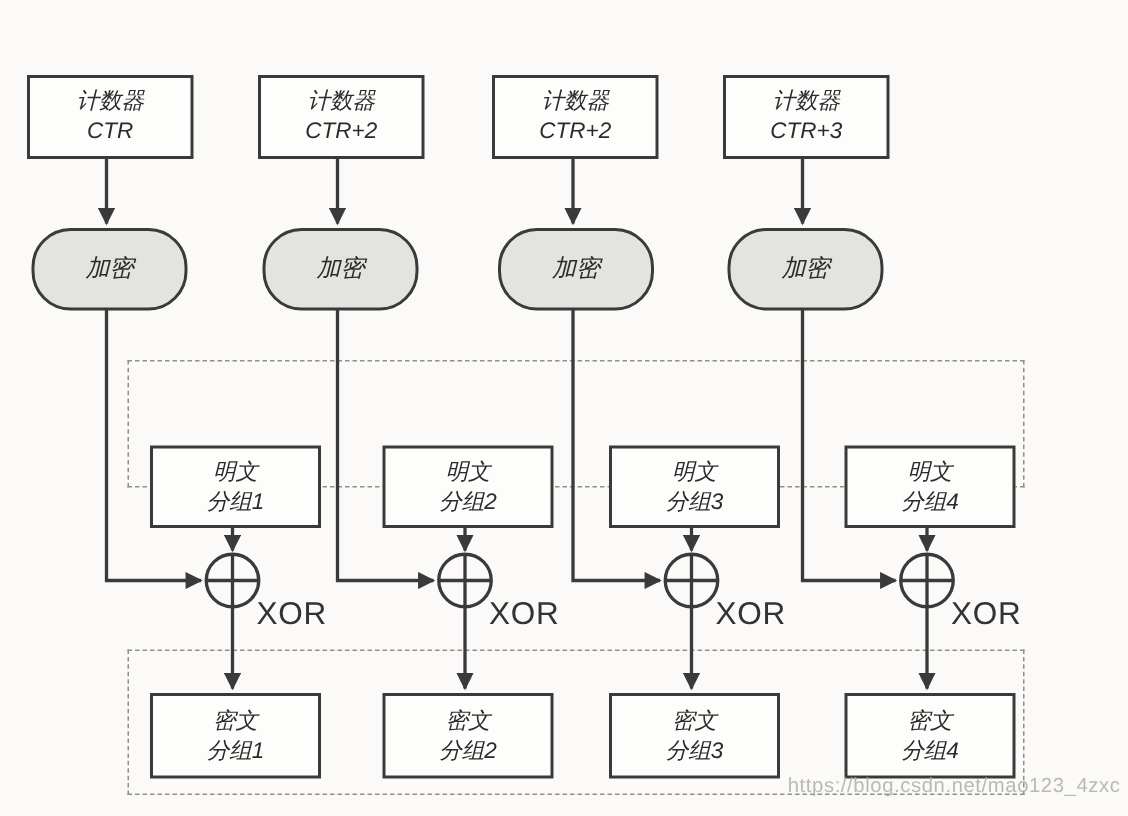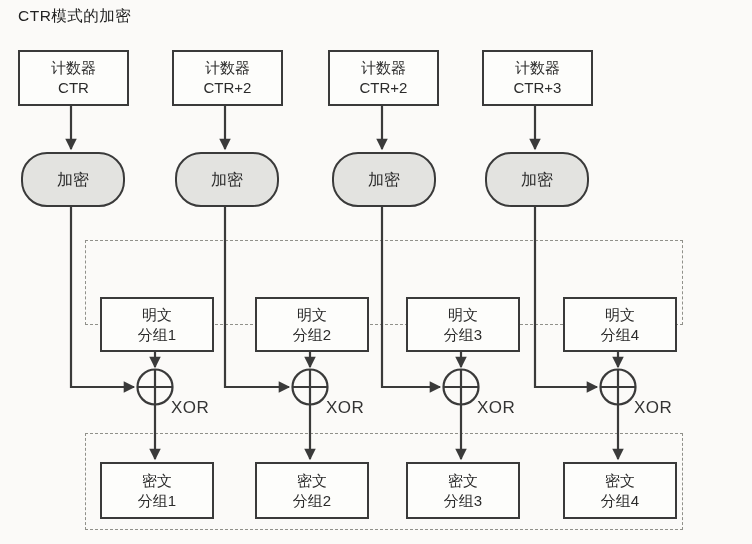--- a/index.html
+++ b/index.html
@@ -28,62 +28,61 @@
   .dashed-bottom{left:85px;top:433px;width:596px;height:95px;}
   svg.connectors{
     position:absolute;left:0;top:0;z-index:2;
   }
   .node{
     position:absolute;
     display:flex;flex-direction:column;
     align-items:center;justify-content:center;
     text-align:center;
     z-index:3;
-    font-size:15px;line-height:20px;
+    font-size:15px;line-height:20px;font-style:italic;
   }
   .rectbox{
     background:#fdfdfb;
     border:2px solid #3a3a3a;
   }
   .counter{width:107px;height:52px;top:50px;}
   .plain{width:110px;height:51px;top:257px;margin-top:40px;}
   .cipher{width:110px;height:53px;top:462px;}
   .stadium{
     width:100px;height:51px;top:152px;
     background:#e3e3e0;
     border:2.6px solid #3a3a3a;
     border-radius:26px;
     font-size:16px;
     justify-content:center;
   }
   .xor-label{
     position:absolute;top:398px;
     z-index:3;
-    font-size:17px;color:#333;letter-spacing:0.5px;
+    font-size:21px;color:#333;letter-spacing:0.5px;
   }
   .watermark{
     position:absolute;top:516px;right:5px;
     z-index:4;
     font-size:13.5px;letter-spacing:0.4px;
     color:rgba(178,178,172,0.9);
   }
   
   .c1 .counter{left:18px;}  .c1 .stadium{left:21px;}  .c1 .plain{left:100px;} .c1 .cipher{left:100px;} .c1 .xor-label{left:171px;}
   .c2 .counter{left:172px;} .c2 .stadium{left:175px;} .c2 .plain{left:255px;} .c2 .cipher{left:255px;} .c2 .xor-label{left:326px;}
   .c3 .counter{left:328px;} .c3 .stadium{left:332px;} .c3 .plain{left:406px;} .c3 .cipher{left:406px;} .c3 .xor-label{left:477px;}
   .c4 .counter{left:482px;} .c4 .stadium{left:485px;} .c4 .plain{left:563px;} .c4 .cipher{left:563px;} .c4 .xor-label{left:634px;}
   .line{stroke:#3a3a3a;stroke-width:2.2;fill:none;stroke-linecap:butt;}
   .xorshape{stroke:#3a3a3a;stroke-width:2.2;fill:#fbfaf8;}
 </style>
 </head>
 <body>
 
 <div class="stage">
 
-  <div class="title">CTR模式的加密</div>
 
   <div class="dashed-box dashed-top"></div>
   <div class="dashed-box dashed-bottom"></div>
 
   <svg class="connectors" width="752" height="544" viewBox="0 0 752 544">
     <defs>
       <marker id="ah" viewBox="0 0 10 10" refX="9" refY="5" markerWidth="6" markerHeight="5.2" orient="auto-start-reverse">
         <path d="M0,0 L10,5 L0,10 z" fill="#3a3a3a"></path>
       </marker>
     </defs>
@@ -195,14 +194,15 @@
       <span>明文</span>
       <span>分组4</span>
     </div>
     <div class="xor-label">XOR</div>
     <div class="node rectbox cipher">
       <span>密文</span>
       <span>分组4</span>
     </div>
   </div>
 
+  <div class="watermark">https://blog.csdn.net/mao123_4zxc</div>
 
 </div>
 
 </body></html>

